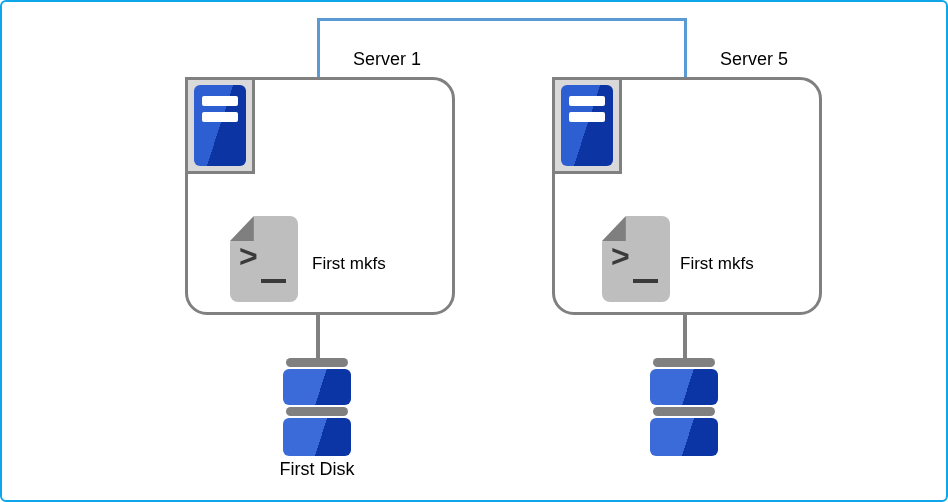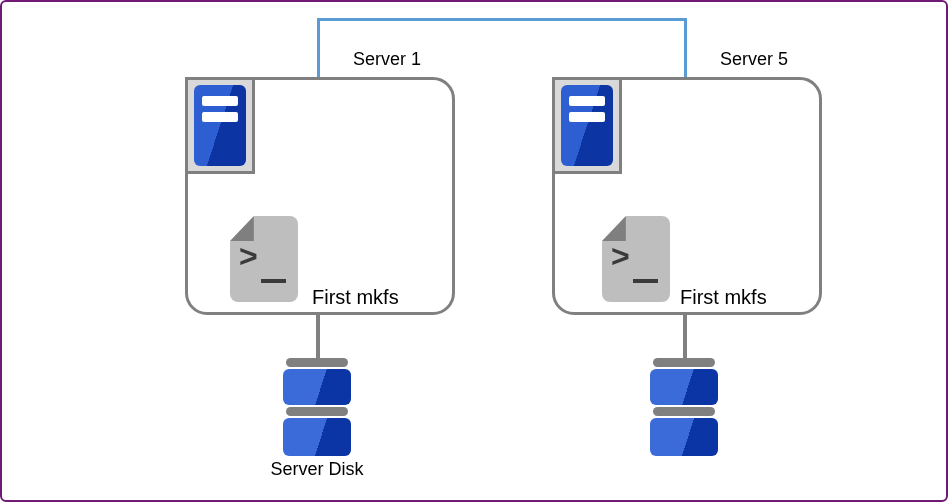--- a/index.html
+++ b/index.html
@@ -1,19 +1,19 @@
 <!DOCTYPE html>
 <html><head>
 <meta charset="utf-8">
 <style>
   html,body{margin:0;padding:0;background:#ffffff;}
   body{font-family:"Liberation Sans", sans-serif; color:#000;}
   .canvas{
     position:relative; width:944px; height:498px; margin:0;
-    background:#ffffff; border:2px solid #701a75; border-radius:6px;
+    background:#ffffff; border:2px solid #0ea5e9; border-radius:6px;
     overflow:hidden;
   }
   
   .link-bracket{
     position:absolute; left:315px; top:16px; width:364px; height:59px;
     border-top:3px solid #5B9BD5; border-left:3px solid #5B9BD5; border-right:3px solid #5B9BD5;
   }
   
   .server-box{
     position:absolute; top:75px; width:264px; height:232px;
@@ -62,21 +62,21 @@
   }
   .doc-icon .prompt{
     position:absolute; left:9px; top:24px;
     font-size:32px; font-weight:bold; color:#3A3A3A; line-height:32px;
   }
   .doc-icon .underscore{
     position:absolute; left:31px; top:63px; width:25px; height:4px;
     background:#3A3A3A;
   }
   .command-label{
-    position:absolute; top:251px; font-size:20px; line-height:21px; color:#000;margin-top:34px;
+    position:absolute; top:251px; font-size:17px; line-height:21px; color:#000;
   }
   .s1 .command-label{left:310px;}
   .s2 .command-label{left:678px;}
   
   .drop-line{
     position:absolute; top:310px; width:4px; height:48px; background:#808080;
   }
   .s1 .drop-line{left:314px;}
   .s2 .drop-line{left:681px;}
   
@@ -124,21 +124,21 @@
       <div class="underscore"></div>
     </div>
     <div class="command-label">First mkfs</div>
     <div class="drop-line"></div>
     <div class="disk">
       <div class="cap"></div>
       <div class="platter p1"></div>
       <div class="cap"></div>
       <div class="platter p2"></div>
     </div>
-    <div class="disk-label">Server Disk</div>
+    <div class="disk-label">First Disk</div>
   </div>
 
   <div class="server-group s2">
     <div class="server-label">Server 5</div>
     <div class="server-box"></div>
     <div class="server-icon">
       <div class="tower">
         <div class="bar b1"></div>
         <div class="bar b2"></div>
       </div>

